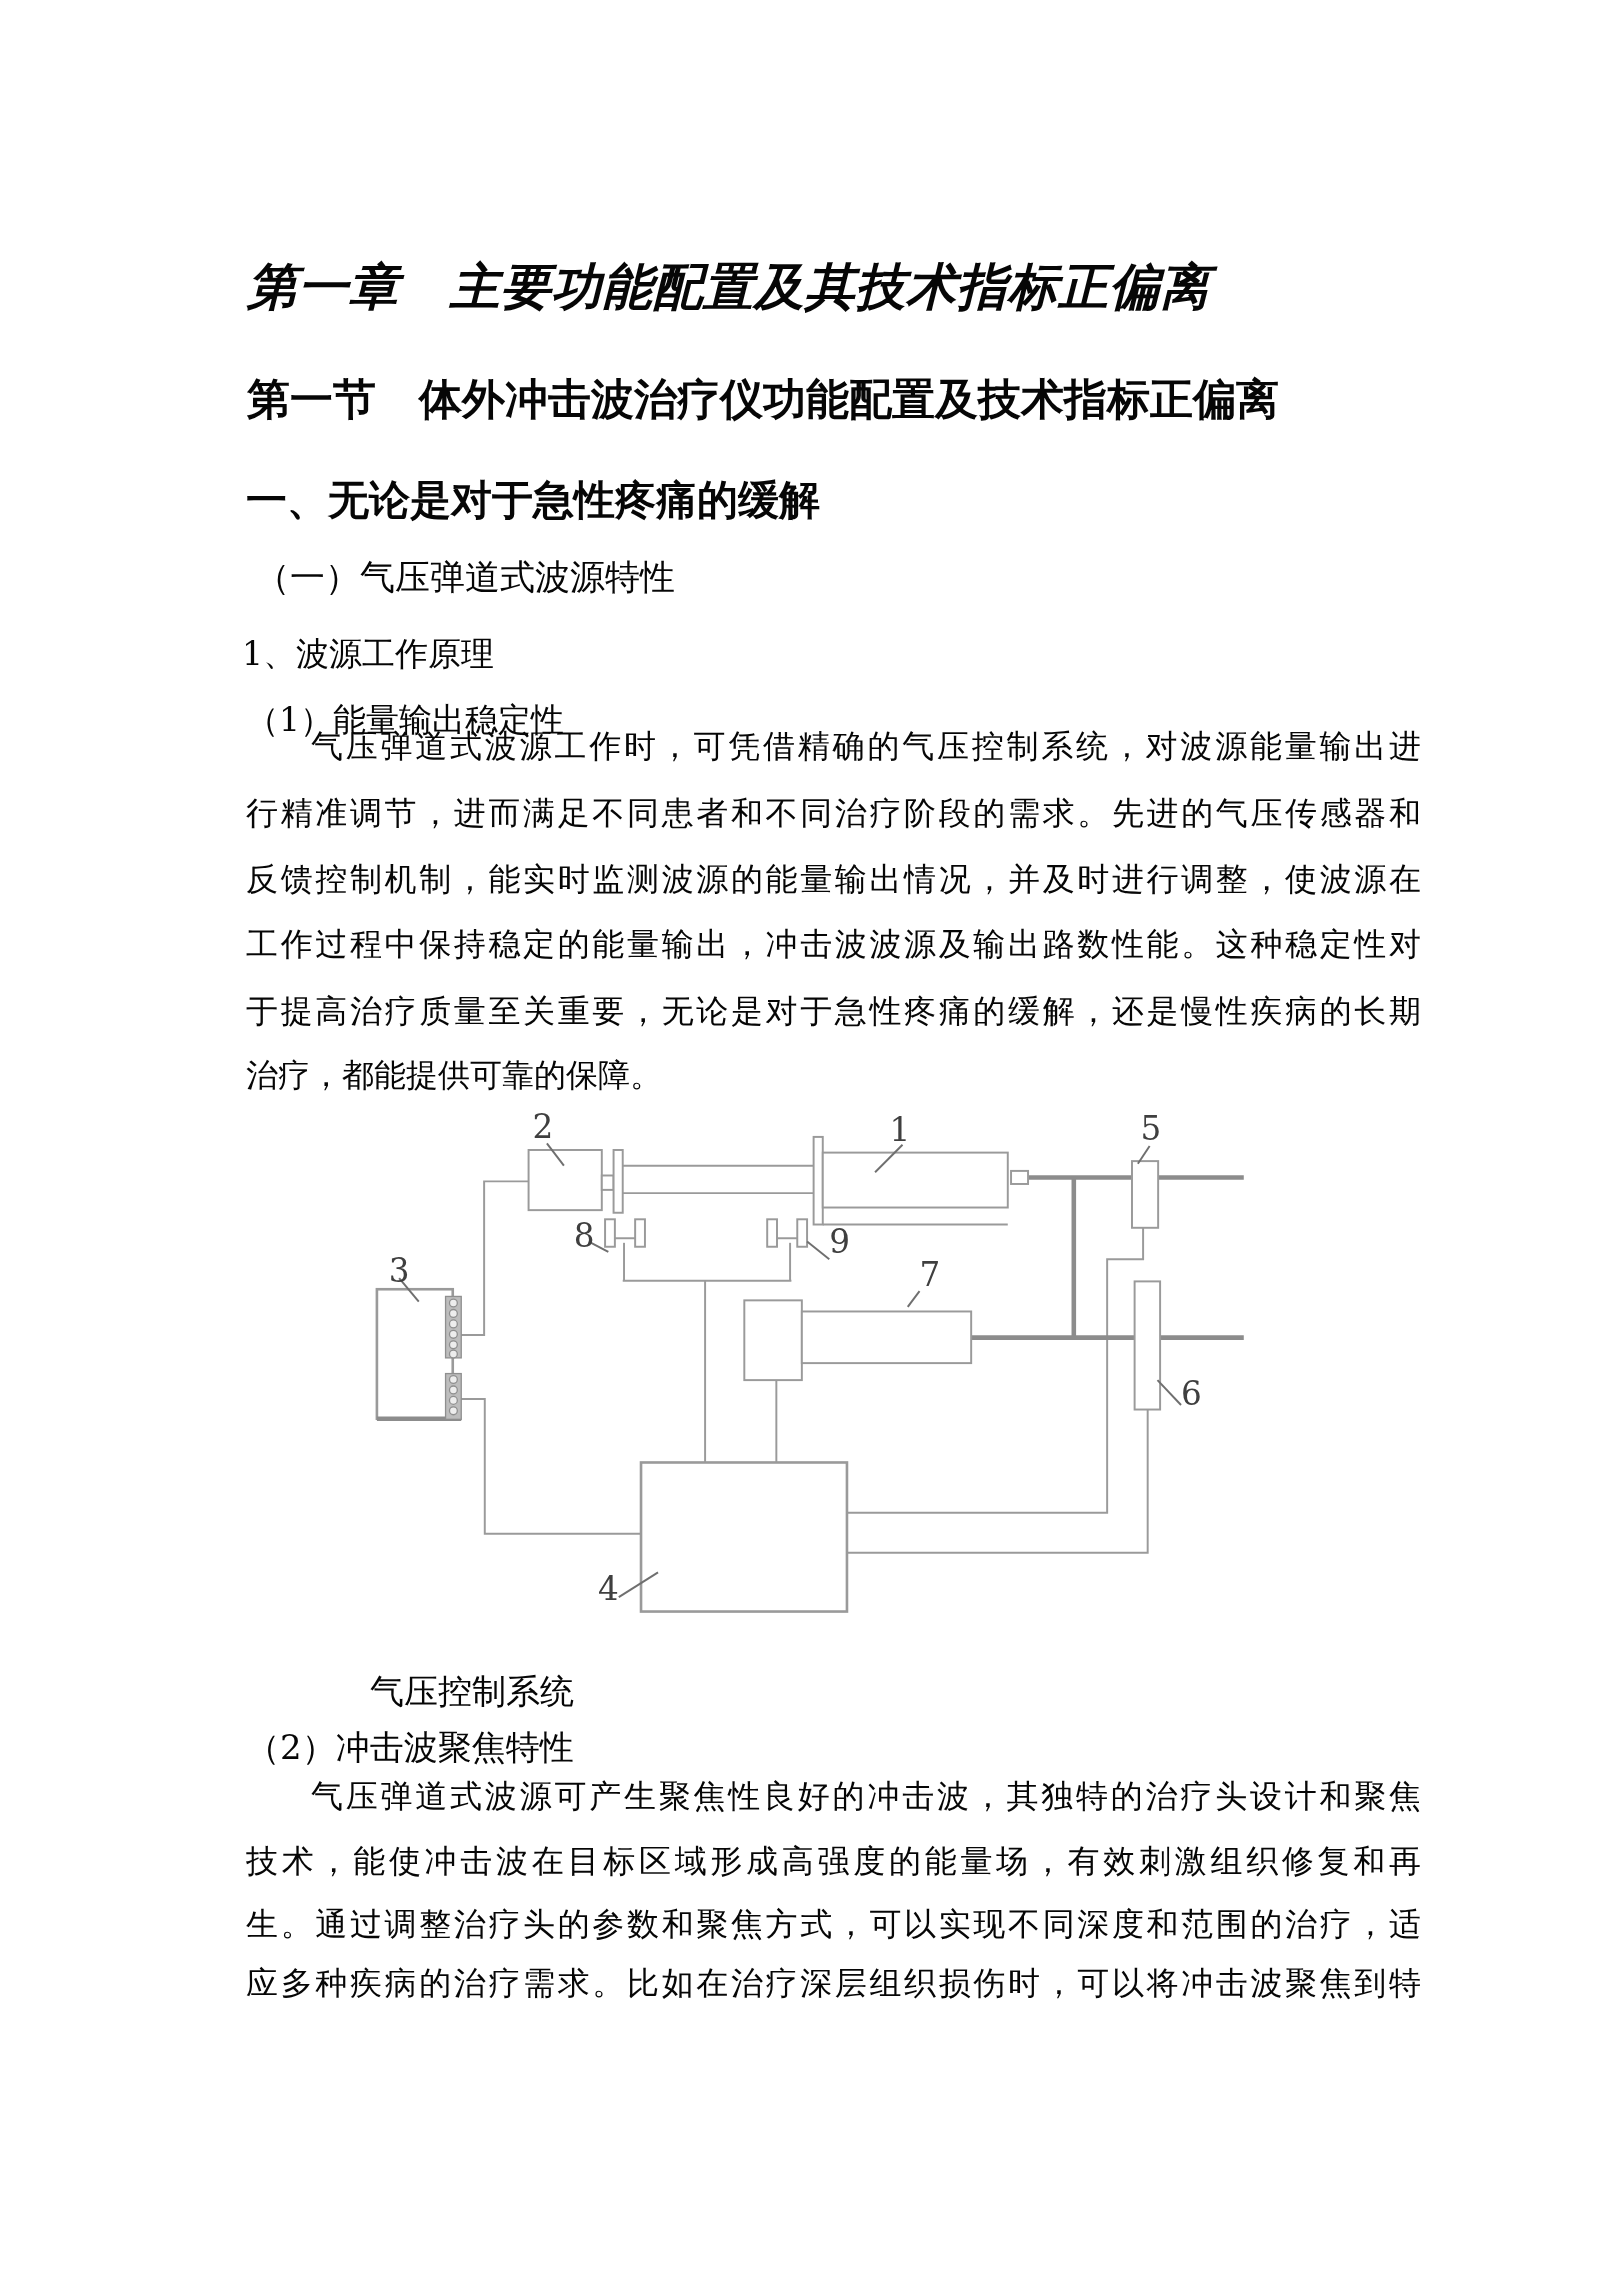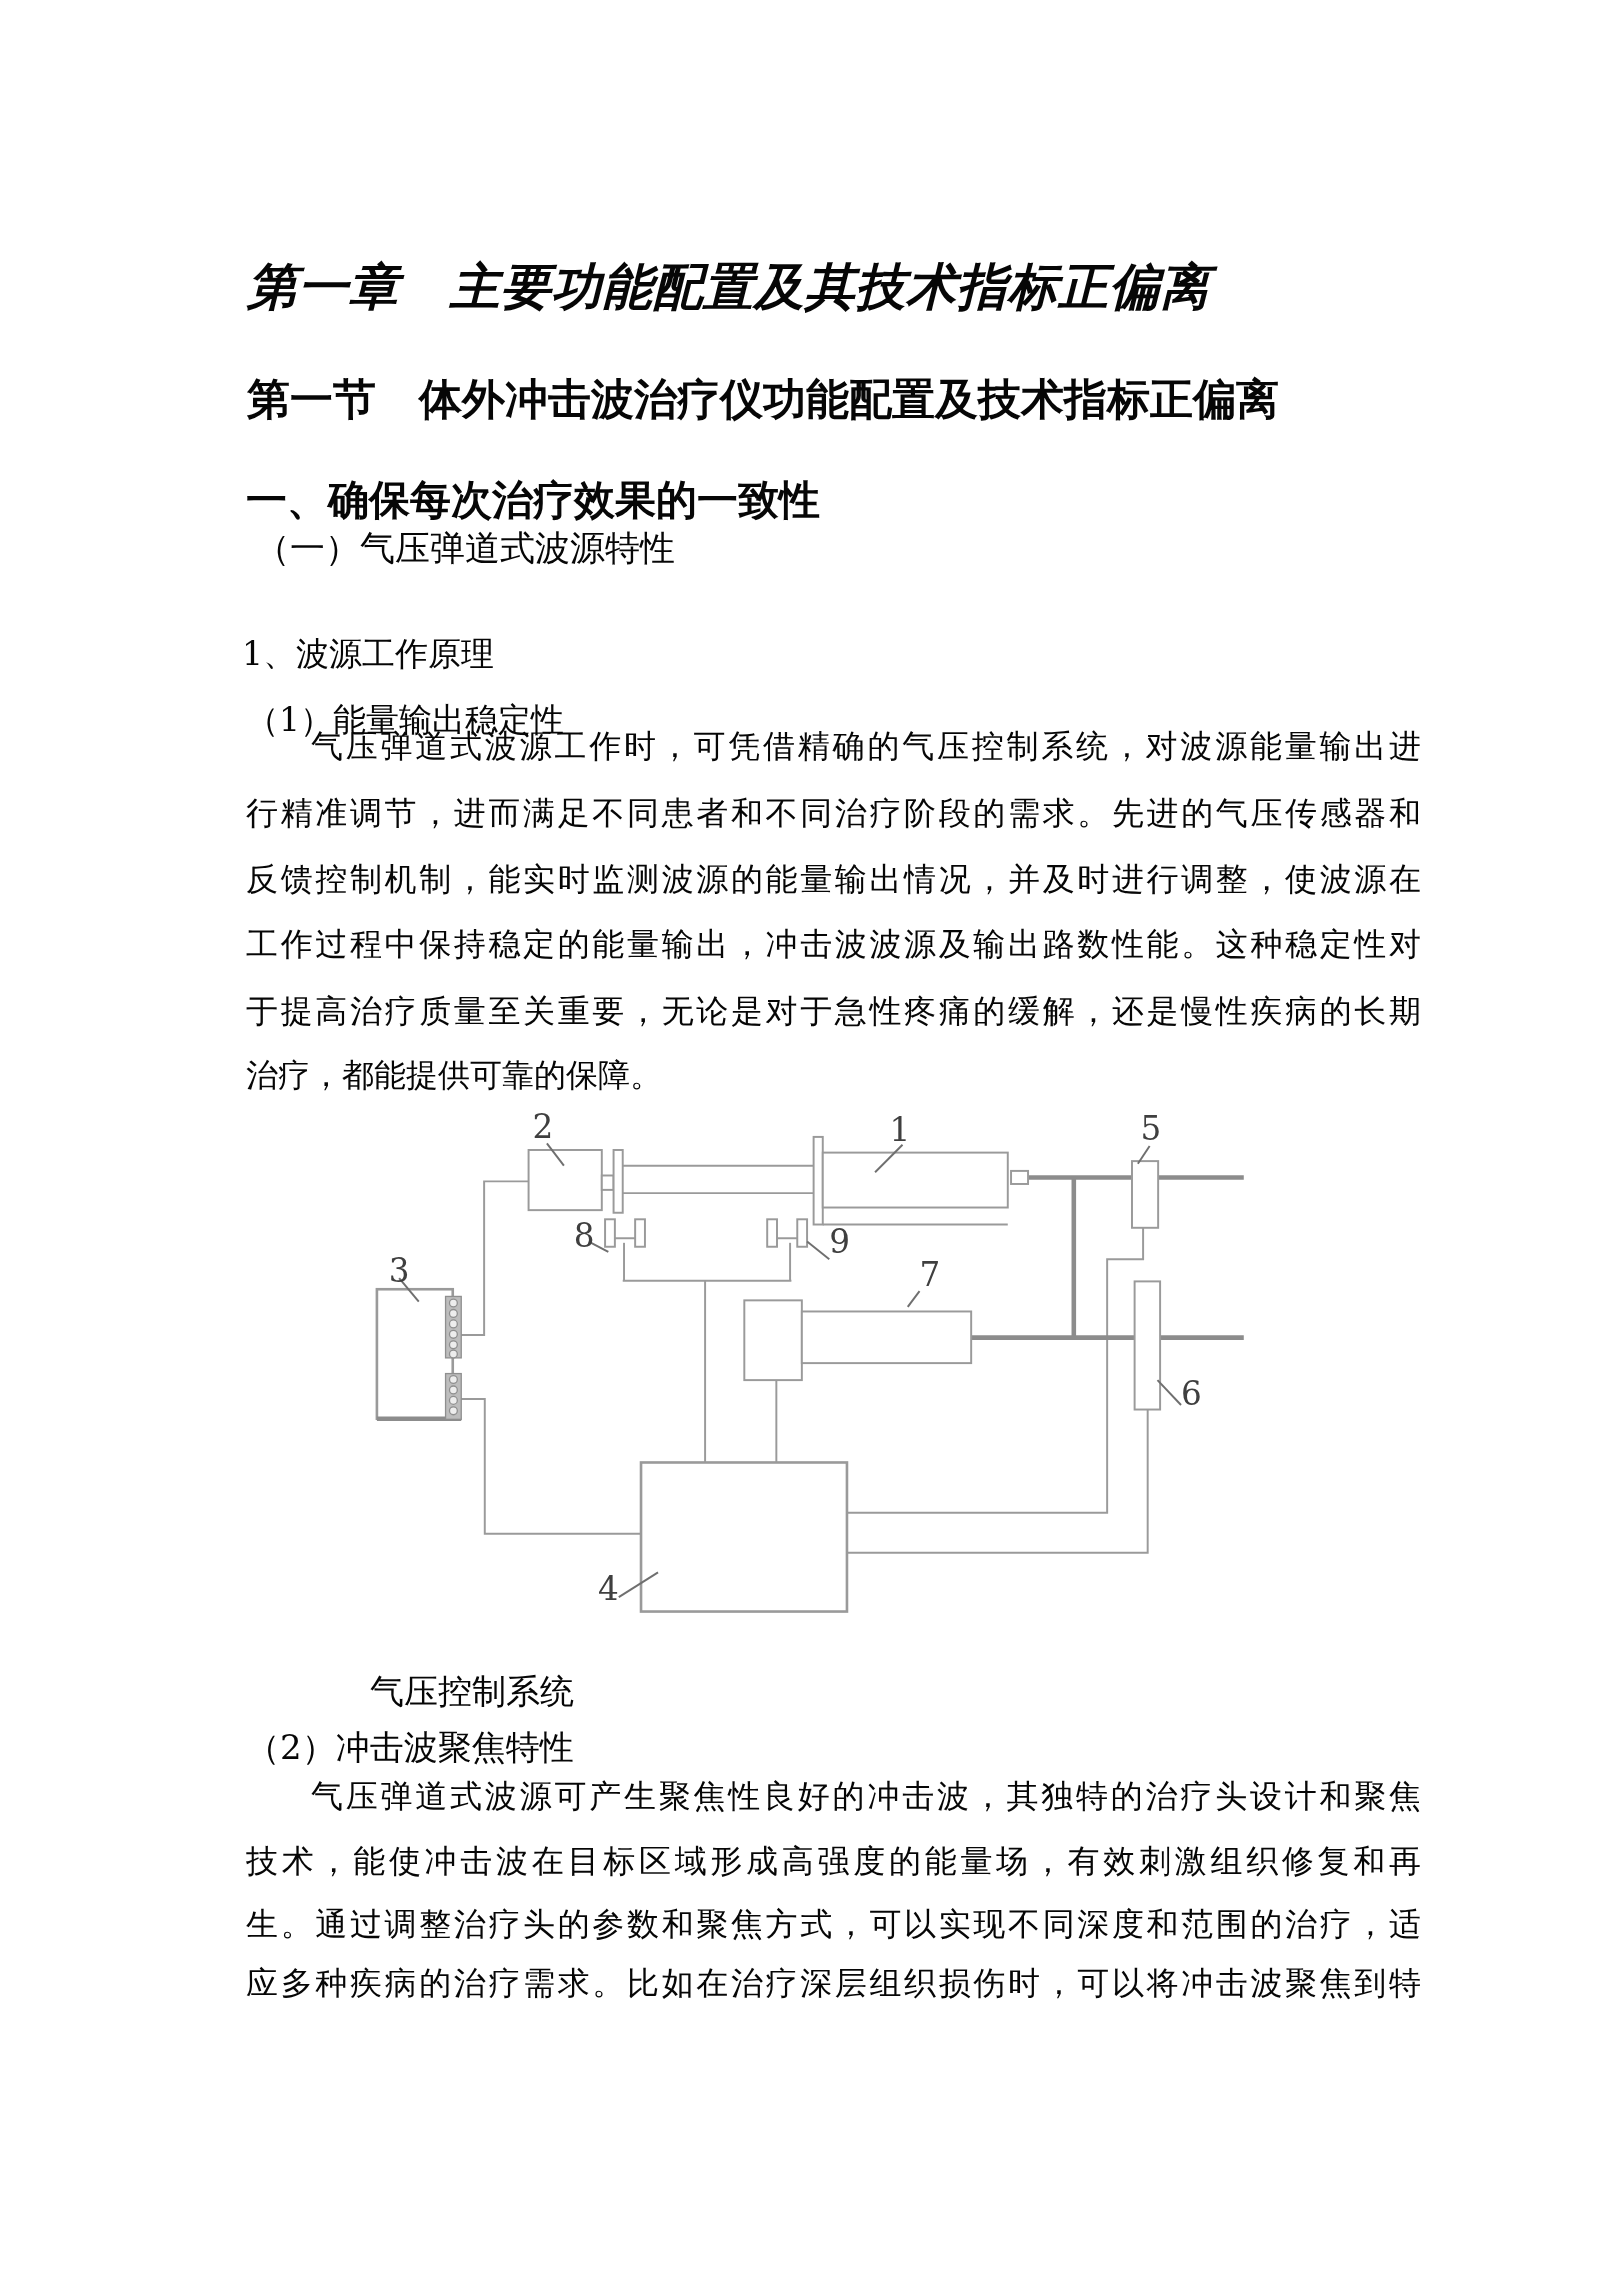--- a/index.html
+++ b/index.html
@@ -28,22 +28,22 @@
   .comp4{stroke:#9a9a9a;stroke-width:4;fill:#ffffff;}
   .strip{stroke:#8f8f8f;stroke-width:2;fill:#bdbdbd;}
   .dot{stroke:#8f8f8f;stroke-width:2;fill:#ededed;}
   .tick{stroke:#6f6f6f;stroke-width:3;fill:none;}
 </style>
 </head>
 <body>
 
 <div class="abs h-chapter" style="left:247px;top:260px;">第一章　主要功能配置及其技术指标正偏离</div>
 <div class="abs h-section" style="left:247px;top:376px;">第一节　体外冲击波治疗仪功能配置及技术指标正偏离</div>
-<div class="abs h-sub1" style="left:246px;top:478px;">一、确保每次治疗效果的一致性</div>
-<div class="abs h-sub2" style="left:255px;top:528px;">（一）气压弹道式波源特性</div>
+<div class="abs h-sub1" style="left:246px;top:478px;">一、无论是对于急性疼痛的缓解</div>
+<div class="abs h-sub2" style="left:255px;top:557px;">（一）气压弹道式波源特性</div>
 <div class="abs h-sub3" style="left:242px;top:635px;">1、波源工作原理</div>
 <div class="abs h-sub3" style="left:246px;top:701px;">（1）能量输出稳定性</div>
 
 <div class="abs bodyline indent" style="left:246px;top:726px;">气压弹道式波源工作时，可凭借精确的气压控制系统，对波源能量输出进</div>
 <div class="abs bodyline" style="left:246px;top:793px;">行精准调节，进而满足不同患者和不同治疗阶段的需求。先进的气压传感器和</div>
 <div class="abs bodyline" style="left:246px;top:859px;">反馈控制机制，能实时监测波源的能量输出情况，并及时进行调整，使波源在</div>
 <div class="abs bodyline" style="left:246px;top:924px;">工作过程中保持稳定的能量输出，冲击波波源及输出路数性能。这种稳定性对</div>
 <div class="abs bodyline" style="left:246px;top:991px;">于提高治疗质量至关重要，无论是对于急性疼痛的缓解，还是慢性疾病的长期</div>
 <div class="abs bodyline short" style="left:246px;top:1055px;">治疗，都能提供可靠的保障。</div>
 

